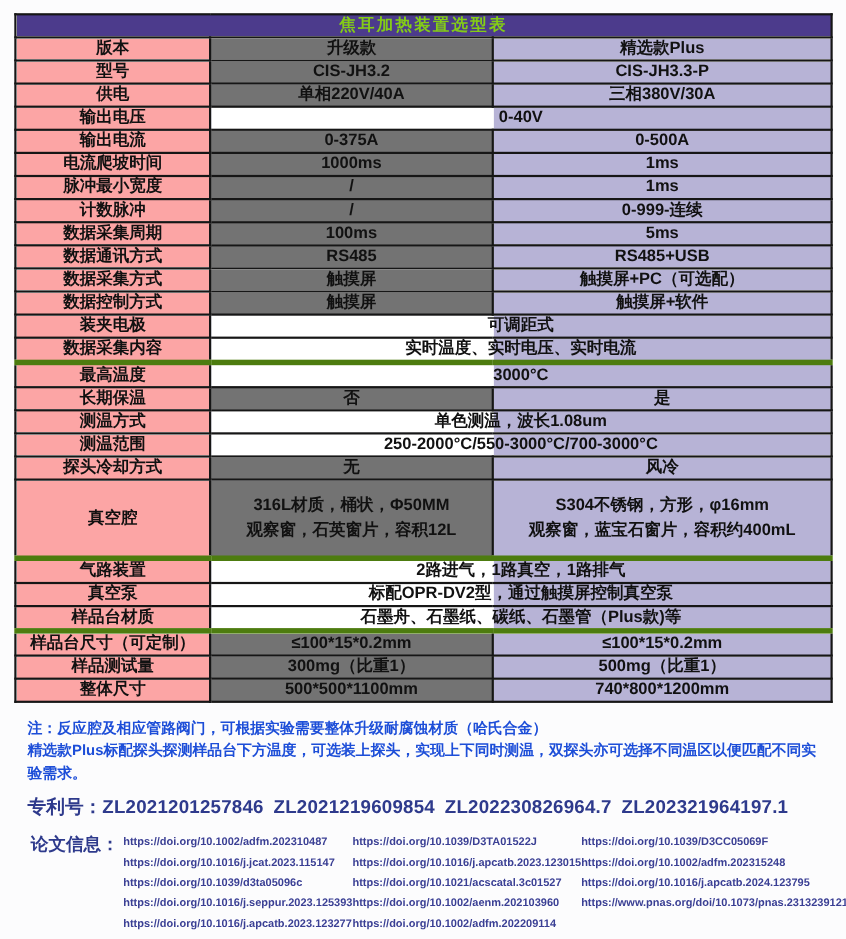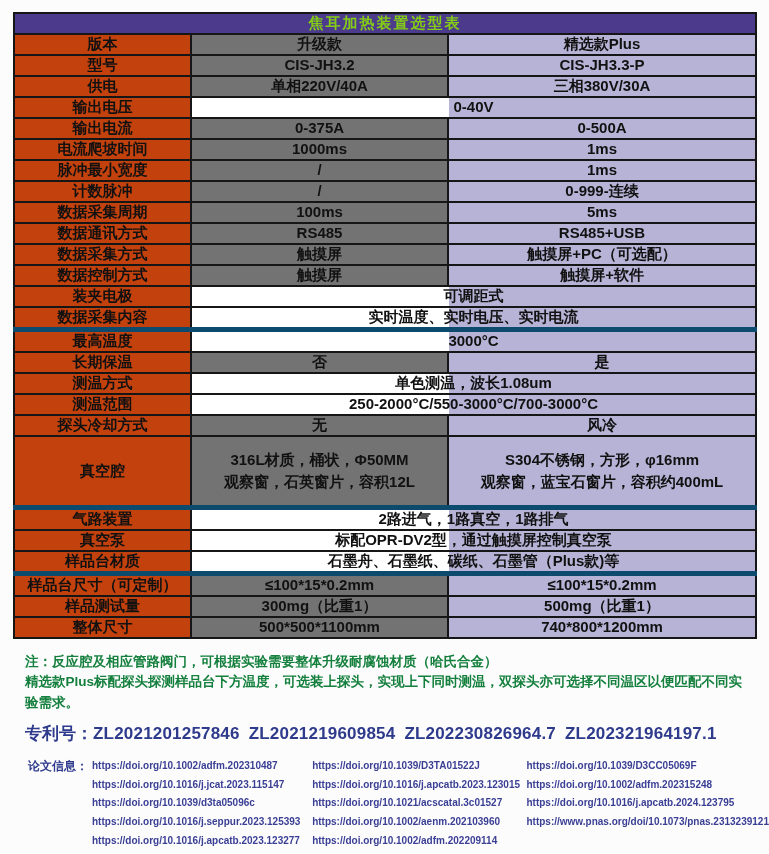--- a/index.html
+++ b/index.html
@@ -18,45 +18,45 @@
     border:2px solid #161616;
     text-align:center;vertical-align:middle;
     font-weight:bold;font-size:15px;
     padding:0;height:19px;line-height:1.12;
     white-space:nowrap;overflow:hidden;
   }
   td.title-cell{
     background:#4c3b8c;color:#84cc16;
     font-size:17px;height:22px;letter-spacing:2px;
   }
-  td.label-cell{background:#c2410c;}
+  td.label-cell{background:#fca5a5;}
   td.mid-cell{background:#737373;}
   td.right-cell{background:#b7b3d6;}
   td.merged-cell{
     background:linear-gradient(to right,#ffffff 0px,#ffffff 257px,#b7b3d6 257px);
   }
   tr.tall td{height:68px;}
   tr.tall td div{line-height:1.5;}
-  tr.thick-top td{border-top:5px solid #0c4a6e;}
+  tr.thick-top td{border-top:5px solid #4d7c0f;}
   
   .notes{
     margin:13px 0 0 25px;width:730px;
-    color:#15803d;font-weight:bold;font-size:13.5px;line-height:1.5;
+    color:#1d4ed8;font-weight:bold;font-size:13.5px;line-height:1.5;
   }
   .patents{
     margin:9px 0 0 25px;
     color:#2e3a8c;font-weight:bold;font-size:17px;
   }
   .patents .patent-no{margin-right:9px;letter-spacing:0.2px;}
   .papers{
     display:flex;align-items:flex-start;
     margin:12px 0 0 28px;
   }
   .papers-label{
-    color:#2e3a8c;font-weight:bold;font-size:12px;
+    color:#2e3a8c;font-weight:bold;font-size:16px;
     margin-right:4px;white-space:nowrap;padding-top:1px;
   }
   .paper-col{
     display:flex;flex-direction:column;
     font-size:10px;font-weight:bold;color:#3a3f94;
     line-height:1.88;white-space:nowrap;
   }
   .paper-col.c1{width:228px;}
   .paper-col.c2{width:222px;}
   .paper-col.c3{width:250px;}

